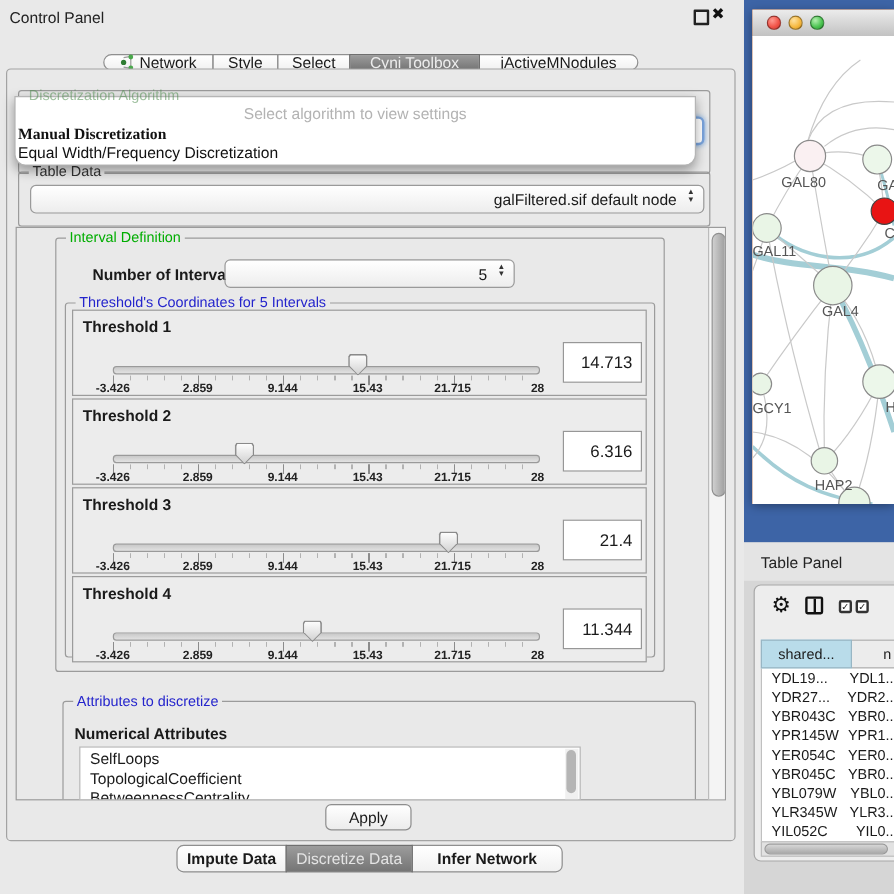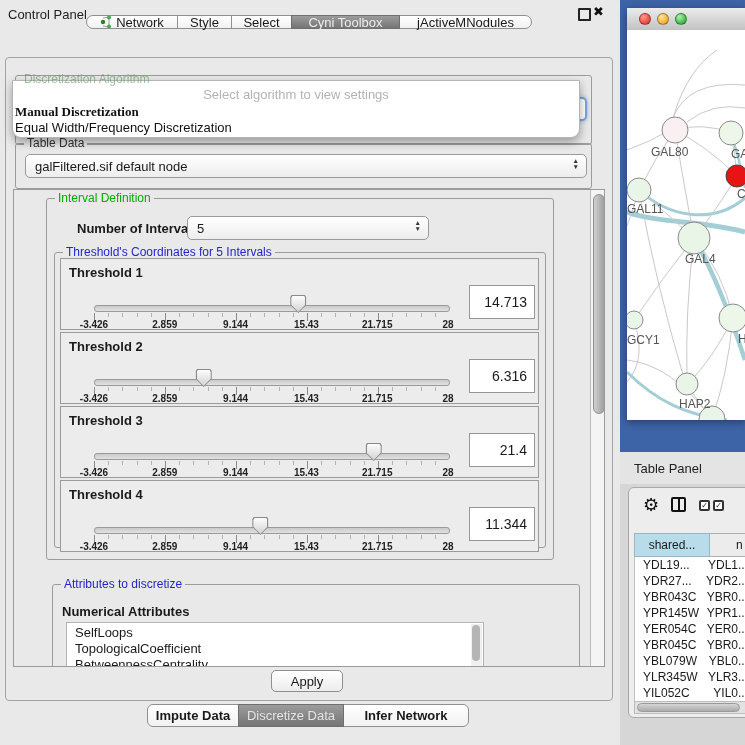--- a/index.html
+++ b/index.html
@@ -5,35 +5,35 @@
   html,body{margin:0;padding:0;}
   body{width:745px;height:745px;overflow:hidden;position:relative;
        font-family:"Liberation Sans","DejaVu Sans",sans-serif;color:#1a1a1a;background:#e9e9e9;}
   .abs{position:absolute;}
   
   #left-panel{position:absolute;left:0;top:0;width:620px;height:745px;background:#e9e9e9;}
   .lp-title{position:absolute;left:8px;top:7px;font-size:13px;color:#222;}
   .float-icon{position:absolute;left:578px;top:8px;width:9px;height:9px;border:2px solid #222;border-radius:1px;}
   .close-icon{position:absolute;left:593px;top:4px;font-size:13px;font-weight:bold;color:#111;}
   
-  .tab{position:absolute;top:15px;height:14px;box-sizing:border-box;border:1px solid #8f8f8f;
+  .tab{position:absolute;top:45px;height:14px;box-sizing:border-box;border:1px solid #8f8f8f;
        background:linear-gradient(#ffffff,#f1f1f1);font-size:13px;display:flex;align-items:center;justify-content:center;gap:4px;}
   .tab.first{border-radius:7px 0 0 7px;}
   .tab.last{border-radius:0 7px 7px 0;}
   .tab.active{background:linear-gradient(#9c9c9c,#757575);color:#ededed;border-color:#6f6f6f;}
   
   #content-panel{position:absolute;left:5px;top:57px;width:608px;height:644px;box-sizing:border-box;
                  border:1px solid #a3a3a3;border-radius:4px;background:#e9e9e9;}
   .group{position:absolute;box-sizing:border-box;border:1px solid #9b9b9b;border-radius:3px;}
   .group-title{position:absolute;top:-8px;left:8px;background:#e9e9e9;padding:0 3px;font-size:12px;white-space:nowrap;}
   .t-green{color:#00ad00;}
   .t-blue{color:#2424cc;}
   .t-dark{color:#333;}
   .combo{position:absolute;box-sizing:border-box;height:24px;border:1px solid #9a9a9a;border-radius:5px;
-         background:linear-gradient(#ffffff,#ededed);font-size:13px;display:flex;align-items:center;padding:0 22px 0 9px;}
+         background:linear-gradient(#ffffff,#ededed);font-size:13px;display:flex;align-items:center;padding:0 22px 0 9px;justify-content:flex-end;}
   .combo .stepper{position:absolute;right:7px;top:3px;display:flex;flex-direction:column;align-items:center;color:#333;}
   .combo .stepper span{font-size:6.5px;line-height:5.5px;}
   .combo.focused{border:2px solid #7aa4dc;box-shadow:0 0 4px rgba(110,160,220,.8);background:#fff;}
   
   #algo-popup{position:absolute;left:12px;top:80px;width:566px;height:56px;background:#fff;
               border:1px solid #b5b5b5;border-radius:0 0 9px 9px;box-shadow:0 4px 10px rgba(0,0,0,.35);z-index:40;}
   #algo-popup .hint{position:absolute;left:0;right:0;top:6px;text-align:center;color:#b3b3b3;font-size:13px;}
   #algo-popup .item1{position:absolute;left:2px;top:23px;font-size:13px;font-weight:bold;color:#111;font-family:Liberation Serif, serif;}
   #algo-popup .item2{position:absolute;left:2px;top:39px;font-size:13px;color:#111;}
   .faded-title{position:absolute;left:24px;top:72px;font-size:12px;color:rgba(80,140,80,.55);z-index:41;background:transparent;}

